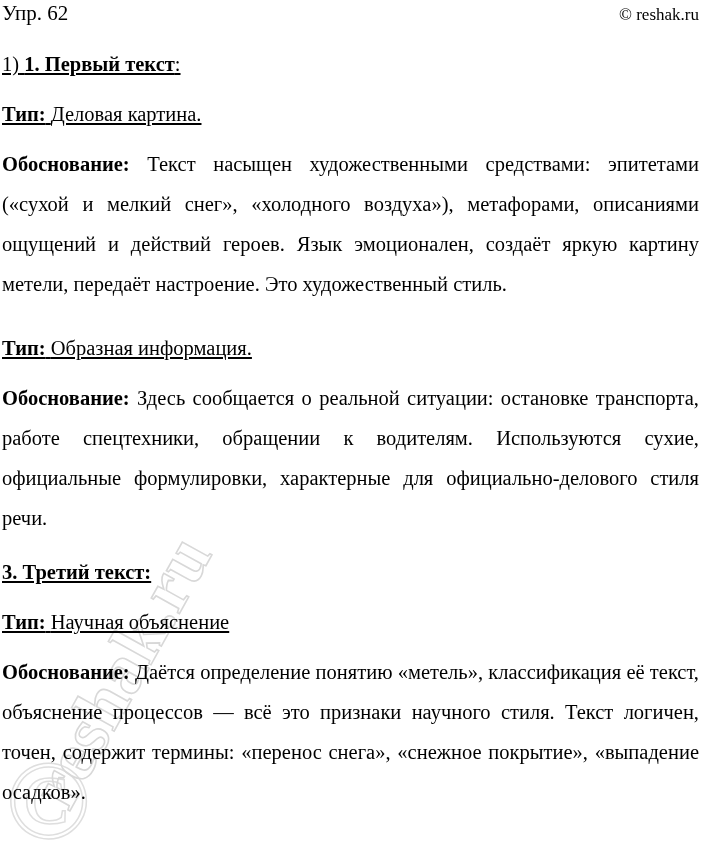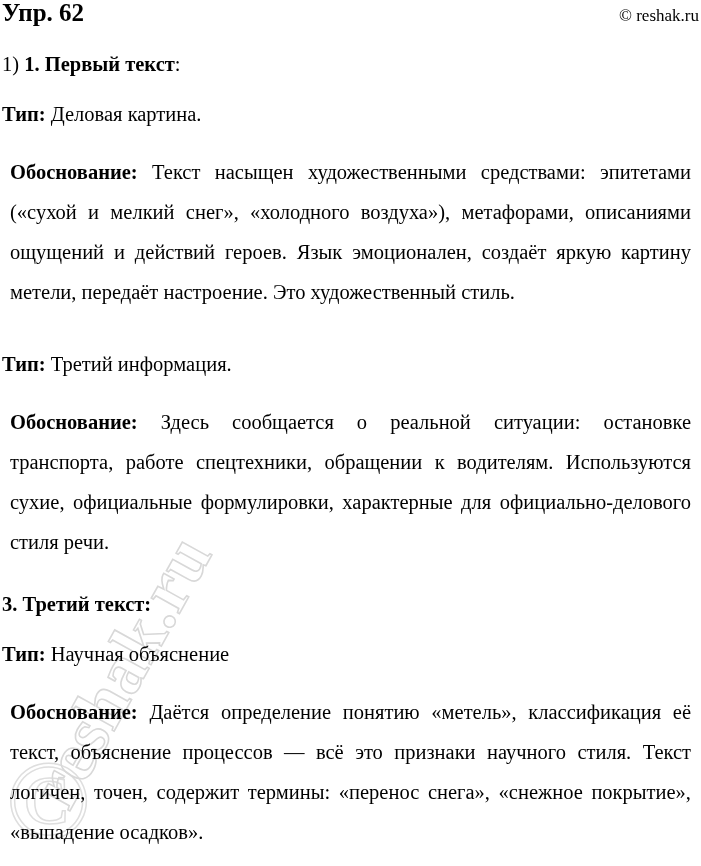--- a/index.html
+++ b/index.html
@@ -62,53 +62,54 @@
   .header {
     position: relative;
     z-index: 2;
     display: flex;
     align-items: baseline;
     justify-content: space-between;
     padding: 0 2px 0 2px;
     height: 28px;
   }
   .ex-title {
-    font-size: 25px;
-    font-weight: 700;
+    font-size: 21px;
+    font-weight: 400;
     line-height: 26px;
     letter-spacing: 0px;
   }
   .site-mark {
     font-size: 17px;
     font-weight: 400;
     line-height: 26px;
     white-space: nowrap;
   }
 
   
   .content {
     position: relative;
     z-index: 2;
     padding: 0 2px;
   }
 
   p.para {
-    margin: 8px;
+    margin: 0;
     font-size: 20.5px;
     line-height: 40px;
     text-align: justify;
     text-justify: inter-word;
     -webkit-hyphens: none;
     hyphens: none;
   }
   p.heading {
     margin: 0;
     font-size: 20.5px;
     line-height: 40px;
     text-align: left;
+    text-decoration: underline;
   }
   .b { font-weight: 700; }
   .n { font-weight: 400; }
 
   .sp-10 { height: 10px; }
   .sp-14 { height: 14px; }
   .sp-16 { height: 16px; }
 </style>
 </head>
 <body>
@@ -137,21 +138,21 @@
 
     <div class="sp-10"></div>
 
     <p class="para"><span class="b">Обоснование:</span> <span class="n">Текст насыщен художественными средствами: эпитетами («сухой и мелкий снег», «холодного воздуха»), метафорами, описаниями ощущений и действий героев. Язык эмоционален, создаёт яркую картину метели, передаёт настроение. Это художественный стиль.</span></p>
 
     <div class="sp-14"></div>
 
 
     <div class="sp-10"></div>
 
-    <p class="heading"><span class="b">Тип:</span> <span class="n">Третий информация.</span></p>
+    <p class="heading"><span class="b">Тип:</span> <span class="n">Образная информация.</span></p>
 
     <div class="sp-10"></div>
 
     <p class="para"><span class="b">Обоснование:</span> <span class="n">Здесь сообщается о реальной ситуации: остановке транспорта, работе спецтехники, обращении к водителям. Используются сухие, официальные формулировки, характерные для официально-делового стиля речи.</span></p>
 
     <div class="sp-14"></div>
 
     <p class="heading"><span class="b">3. Третий текст:</span></p>
 
     <div class="sp-10"></div>

